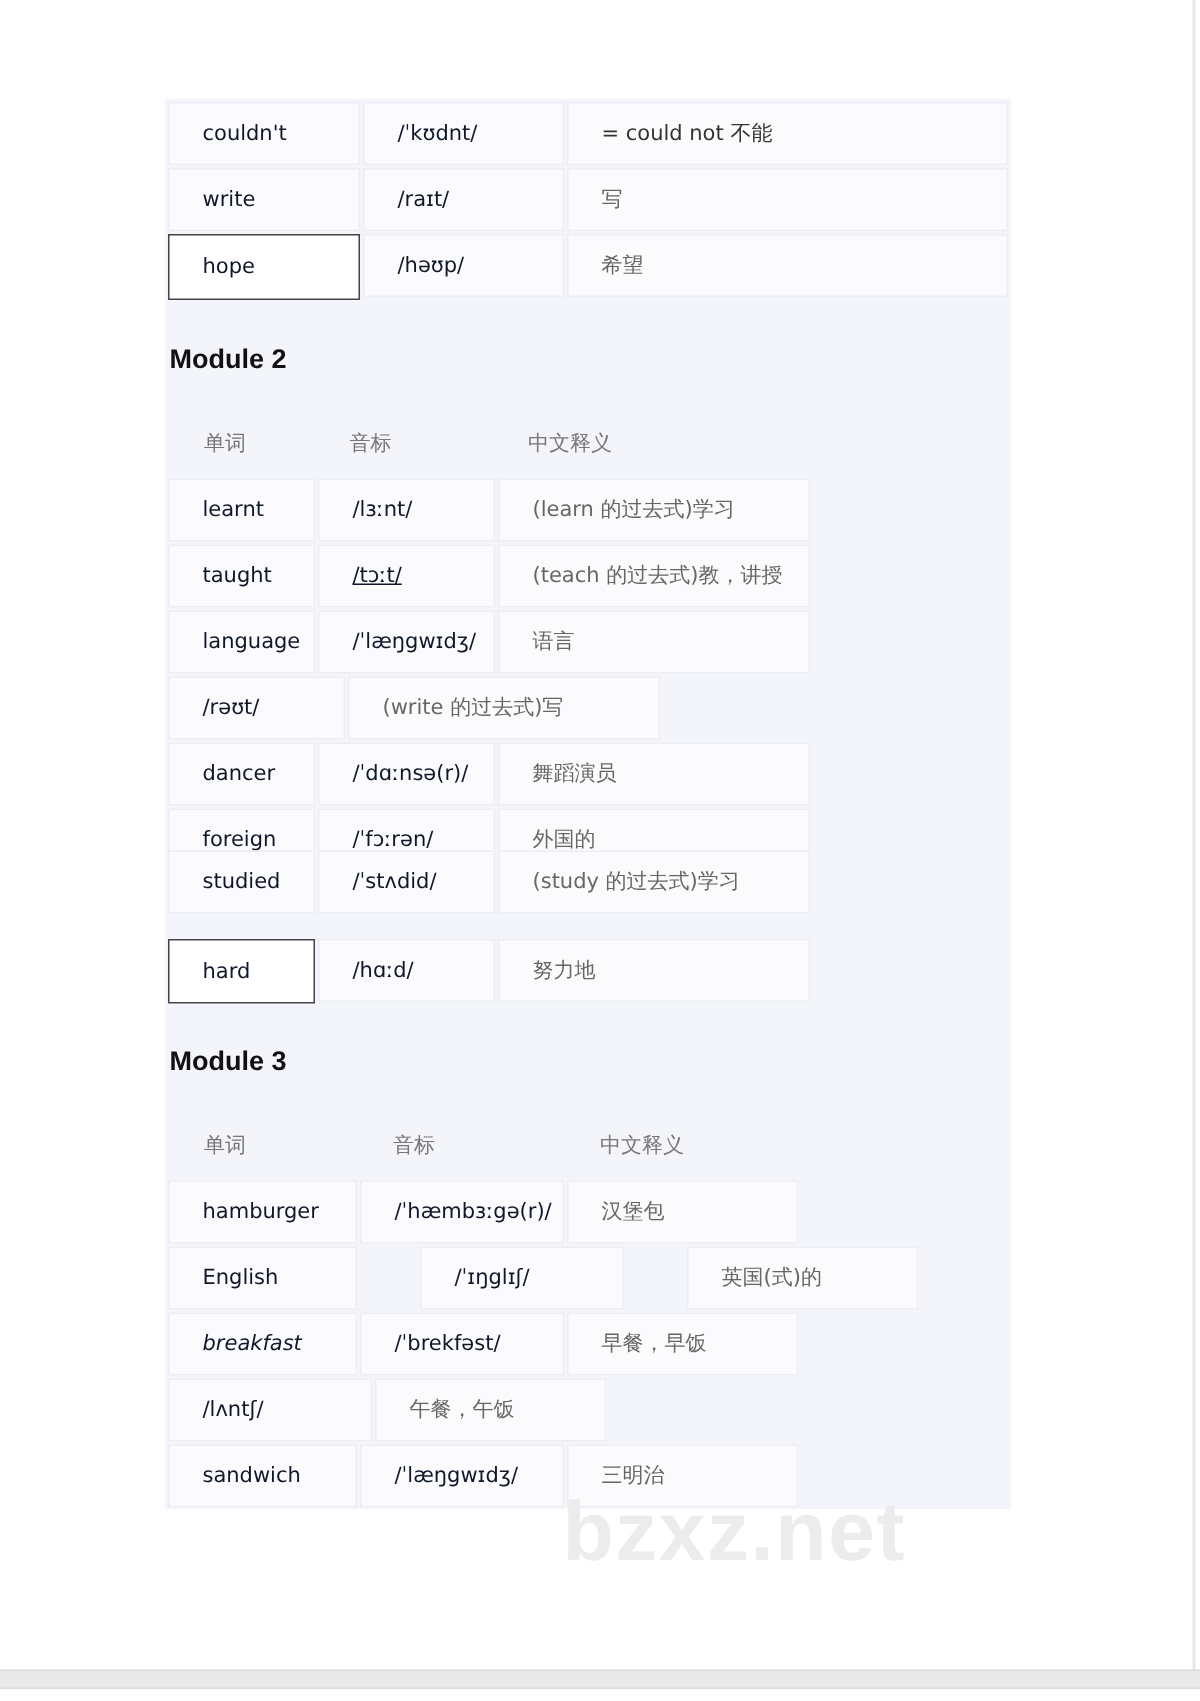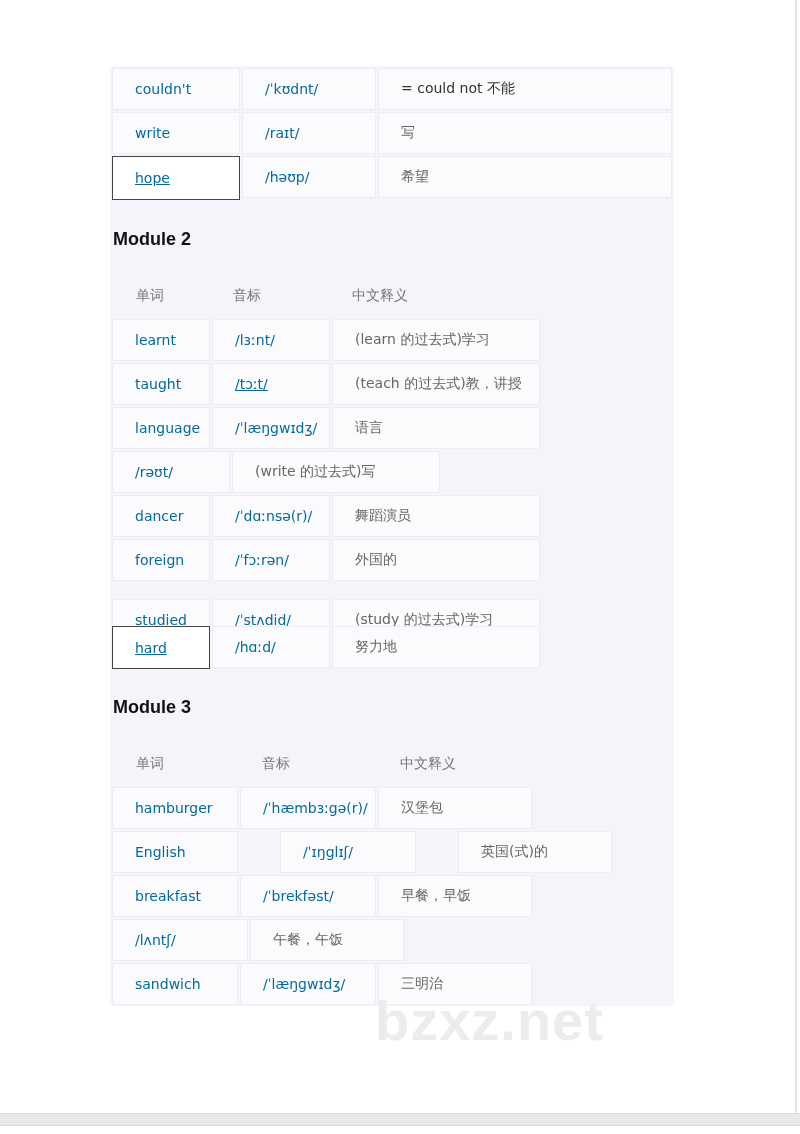--- a/index.html
+++ b/index.html
@@ -20,24 +20,24 @@
     .panel {
       position: absolute; left: 110px; top: 66px; width: 564px; height: 940px;
       background: #f4f5fa;
     }
     .tbl { position: absolute; }
     .row { position: absolute; left: 0; display: flex; }
     .cell {
       box-sizing: border-box; background: #fbfbfd;
       border: 1px solid #eceef4; margin-right: 2px;
       display: flex; align-items: center; padding-left: 22px;
-      font-size: 14px; color: #0369a1;
+      font-size: 14px; color: #0f172a;
     }
     .cell.zh { color: #666; font-family: "DejaVu Sans", sans-serif; }
-    .cell.sel { border: 1.5px solid #444; background: #fff; text-decoration: underline; }
+    .cell.sel { border: 1.5px solid #444; background: #fff; }
     .hdr { position: absolute; font-size: 14px; color: #777; }
     .module-title {
       position: absolute; left: 113px; font-size: 18px; font-weight: bold;
       color: #111; font-family: "Liberation Sans", sans-serif;
     }
     .watermark {
       position: absolute; left: 375px; top: 988px; font-size: 56px; font-weight: bold;
       color: #ececec; font-family: "Liberation Sans", sans-serif; letter-spacing: 1px;
     }
   </style>
@@ -92,21 +92,21 @@
   <div class="row" style="top:176px;">
     <div class="cell" style="width:98px;height:42px;">dancer</div>
     <div class="cell" style="width:118px;height:42px;">/ˈdɑːnsə(r)/</div>
     <div class="cell zh" style="width:208px;height:42px;">舞蹈演员</div>
   </div>
   <div class="row" style="top:220px;">
     <div class="cell" style="width:98px;height:42px;">foreign</div>
     <div class="cell" style="width:118px;height:42px;">/ˈfɔːrən/</div>
     <div class="cell zh" style="width:208px;height:42px;">外国的</div>
   </div>
-  <div class="row" style="top:280px;">
+  <div class="row" style="top:248px;">
     <div class="cell" style="width:98px;height:42px;">studied</div>
     <div class="cell" style="width:118px;height:42px;">/ˈstʌdid/</div>
     <div class="cell zh" style="width:208px;height:42px;">(study 的过去式)学习</div>
   </div>
   <div class="row" style="top:307px;">
     <div class="cell sel" style="width:98px;height:43px;">hard</div>
     <div class="cell" style="width:118px;height:42px;">/hɑːd/</div>
     <div class="cell zh" style="width:208px;height:42px;">努力地</div>
   </div>
 </div>
@@ -121,21 +121,21 @@
     <div class="cell" style="width:126px;height:42px;">hamburger</div>
     <div class="cell" style="width:136px;height:42px;">/ˈhæmbɜːgə(r)/</div>
     <div class="cell zh" style="width:154px;height:42px;">汉堡包</div>
   </div>
   <div class="row" style="top:44px;gap:40px;">
     <div class="cell" style="width:126px;height:42px;">English</div>
     <div class="cell" style="width:136px;height:42px;">/ˈɪŋglɪʃ/</div>
     <div class="cell zh" style="width:154px;height:42px;">英国(式)的</div>
   </div>
   <div class="row" style="top:88px;">
-    <div class="cell" style="width:126px;height:42px;">breakfast</div>
+    <div class="cell" style="width:126px;height:42px;font-style:italic;">breakfast</div>
     <div class="cell" style="width:136px;height:42px;">/ˈbrekfəst/</div>
     <div class="cell zh" style="width:154px;height:42px;">早餐，早饭</div>
   </div>
   <div class="row" style="top:132px;">
     <div class="cell" style="width:136px;height:42px;">/lʌntʃ/</div>
     <div class="cell zh" style="width:154px;height:42px;">午餐，午饭</div>
   </div>
   <div class="row" style="top:176px;">
     <div class="cell" style="width:126px;height:42px;">sandwich</div>
     <div class="cell" style="width:136px;height:42px;">/ˈlæŋgwɪdʒ/</div>

